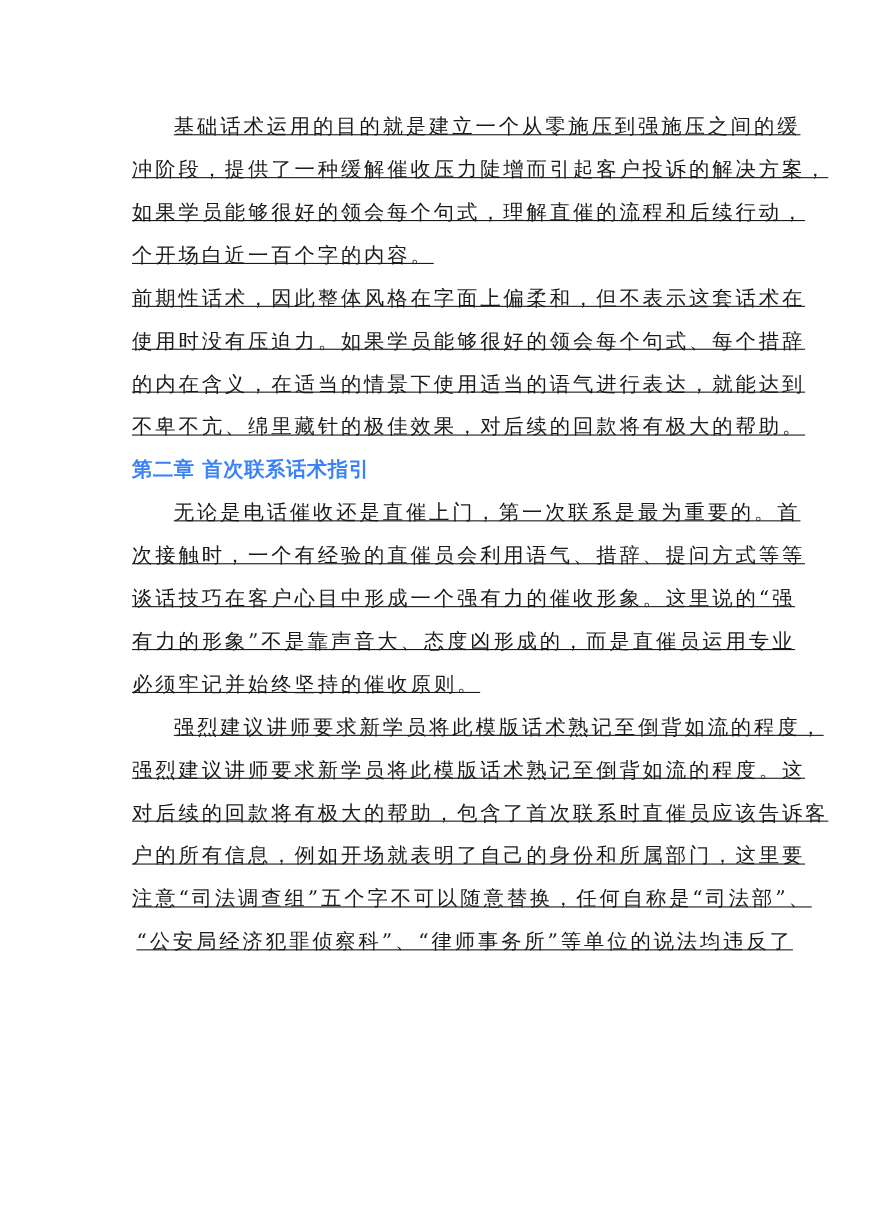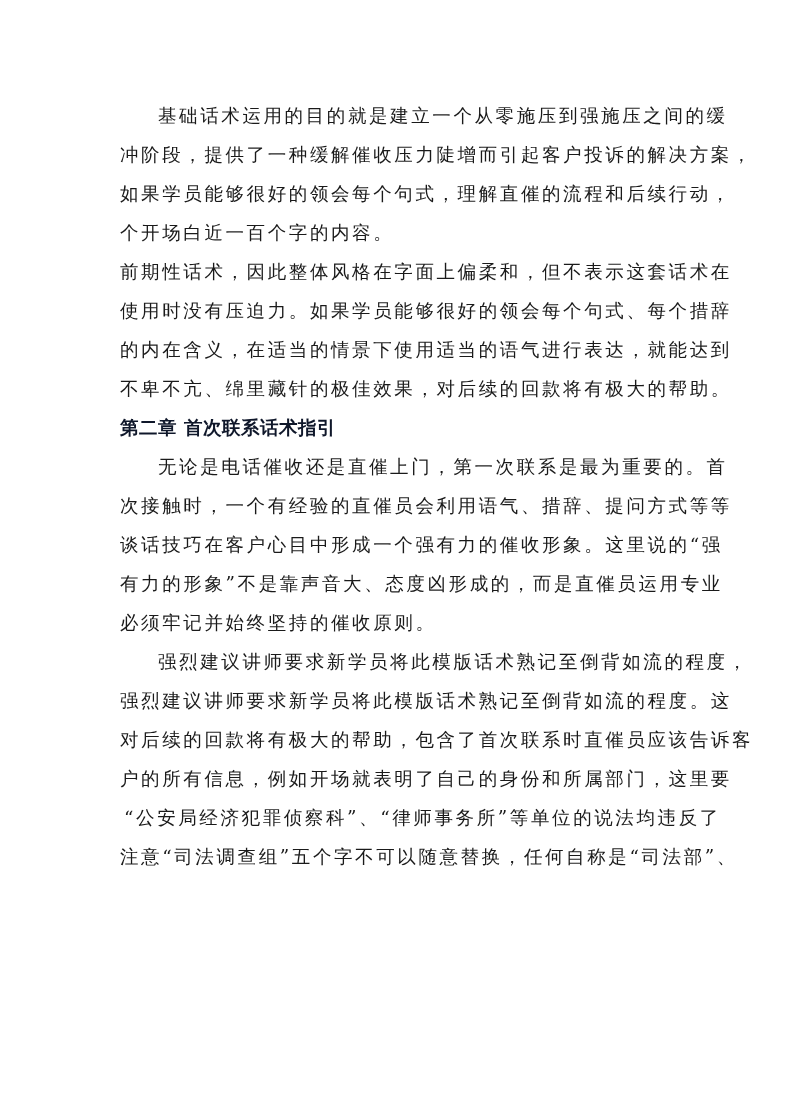--- a/index.html
+++ b/index.html
@@ -22,38 +22,39 @@
       width: 548px;
     }
     .line {
       height: 39px;
       line-height: 39px;
       font-size: 18.5px;
       white-space: nowrap;
       letter-spacing: 2.6px;
       text-align: justify;
       text-align-last: justify;
+      text-decoration: underline;
     }
     .line.last {
       text-align-last: left;
     }
     .line.indent {
       padding-left: 38px;
     }
     .line.quote-start {
       padding-left: 4px;
     }
     .heading {
       height: 39px;
       line-height: 39px;
       font-size: 18.5px;
       font-weight: bold;
       font-family: "DejaVu Sans", "Liberation Sans", sans-serif;
       letter-spacing: 0.5px;
-      color: #0f172a;
+      color: #3b82f6;
     }
   </style>
 </head>
 <body>
 
 <div class="page">
 
   <div>
     <div class="line indent">基础话术运用的目的就是建立一个从零施压到强施压之间的缓</div>
     <div class="line">冲阶段，提供了一种缓解催收压力陡增而引起客户投诉的解决方案，</div>
@@ -76,17 +77,17 @@
     <div class="line">谈话技巧在客户心目中形成一个强有力的催收形象。这里说的“强</div>
     <div class="line">有力的形象”不是靠声音大、态度凶形成的，而是直催员运用专业</div>
     <div class="line last">必须牢记并始终坚持的催收原则。</div>
   </div>
 
   <div>
     <div class="line indent">强烈建议讲师要求新学员将此模版话术熟记至倒背如流的程度，</div>
     <div class="line">强烈建议讲师要求新学员将此模版话术熟记至倒背如流的程度。这</div>
     <div class="line">对后续的回款将有极大的帮助，包含了首次联系时直催员应该告诉客</div>
     <div class="line">户的所有信息，例如开场就表明了自己的身份和所属部门，这里要</div>
+    <div class="line">注意“司法调查组”五个字不可以随意替换，任何自称是“司法部”、</div>
     <div class="line quote-start">“公安局经济犯罪侦察科”、“律师事务所”等单位的说法均违反了</div>
-    <div class="line">注意“司法调查组”五个字不可以随意替换，任何自称是“司法部”、</div>
   </div>
 
 </div>
 
 </body></html>

